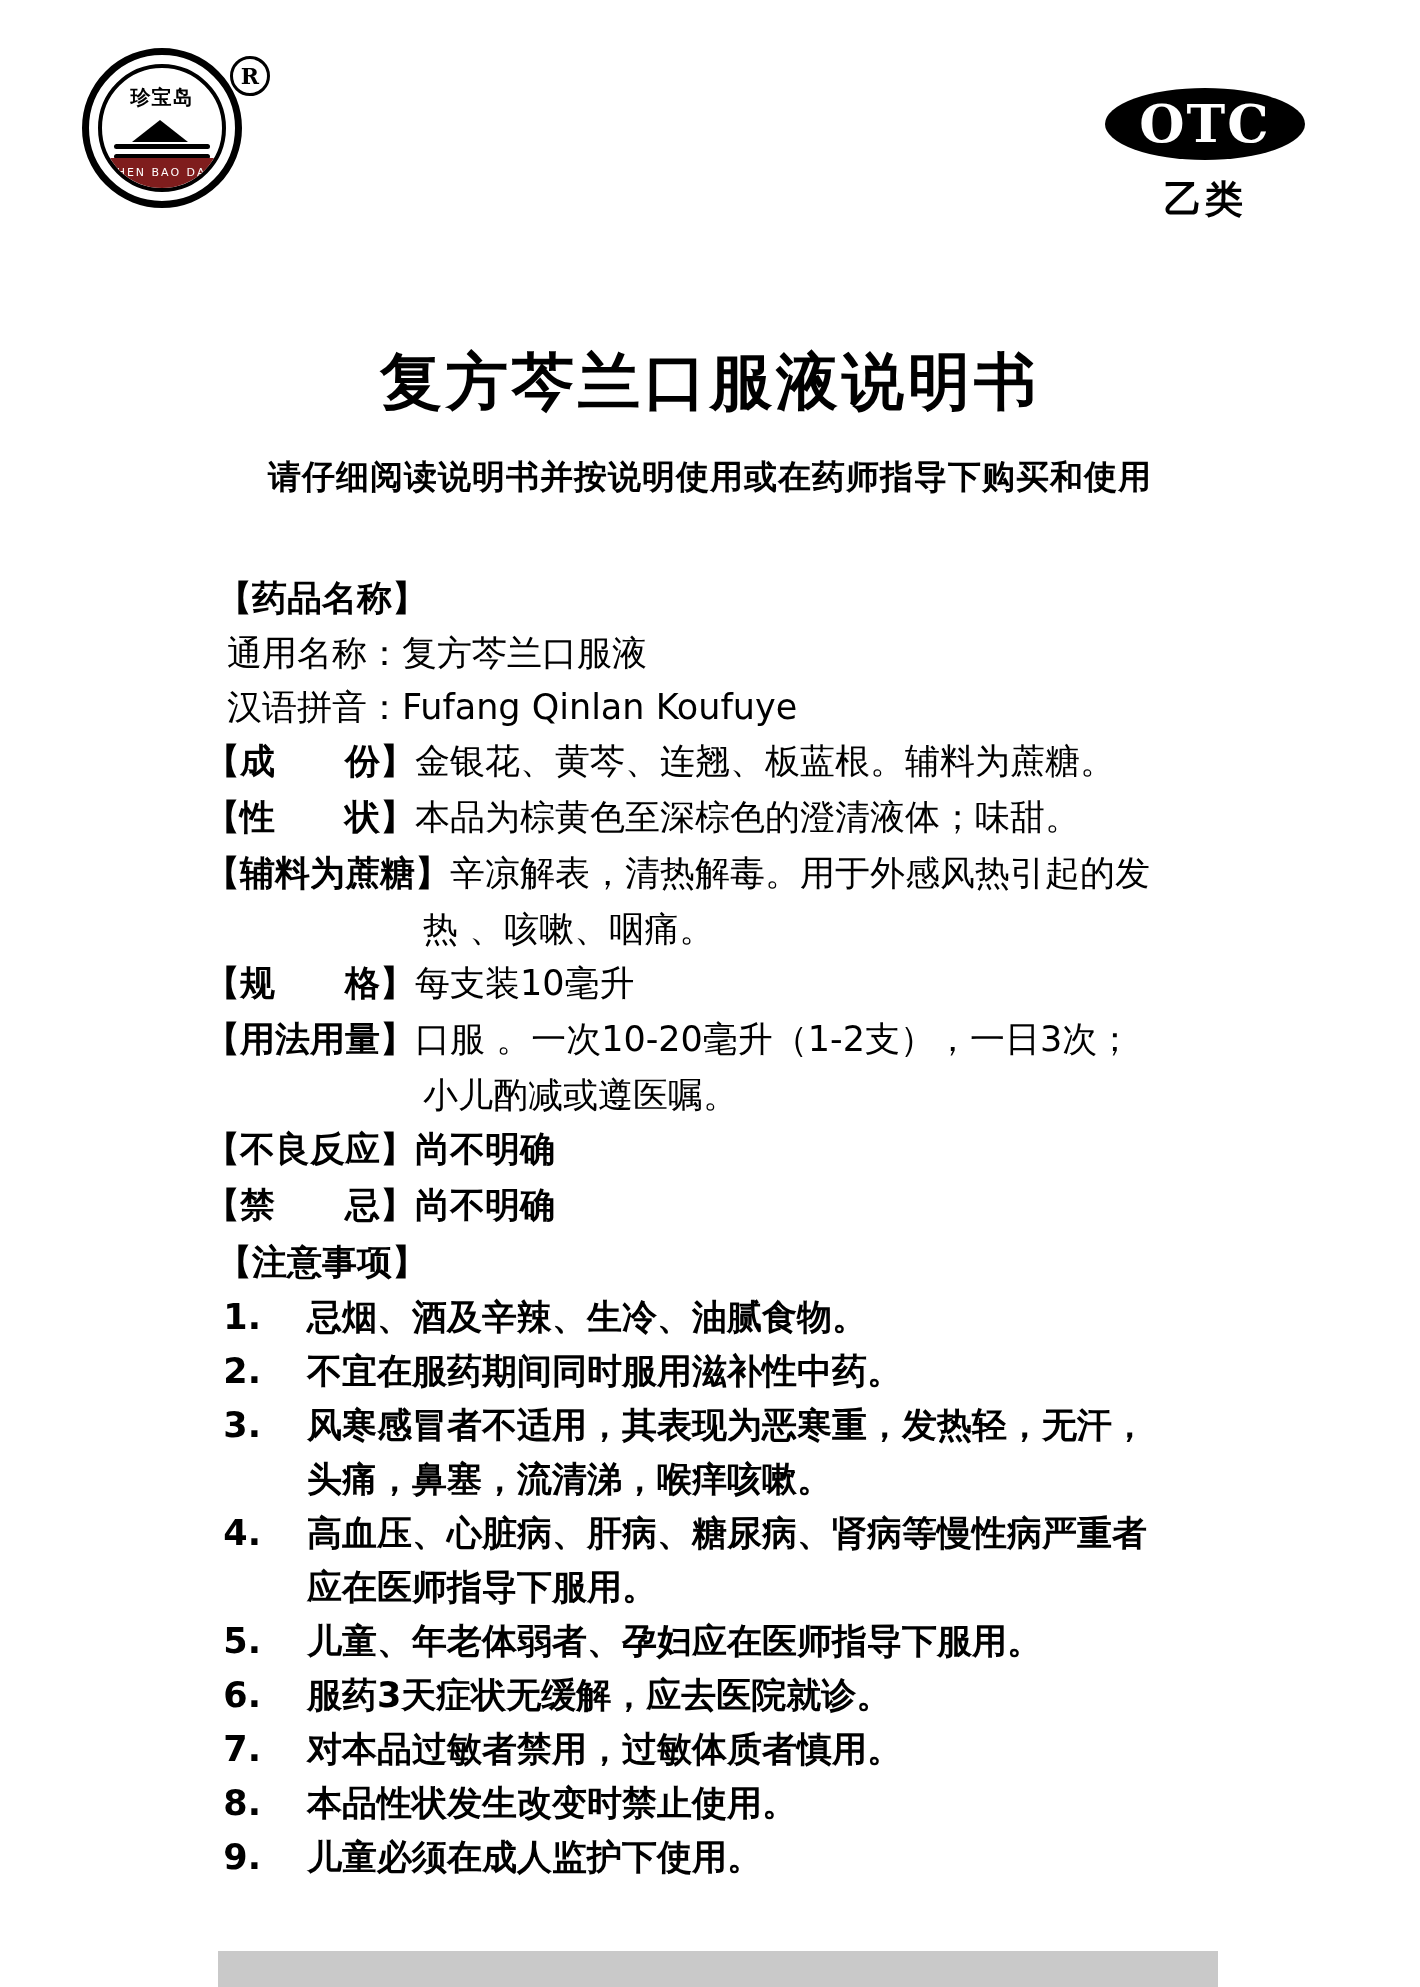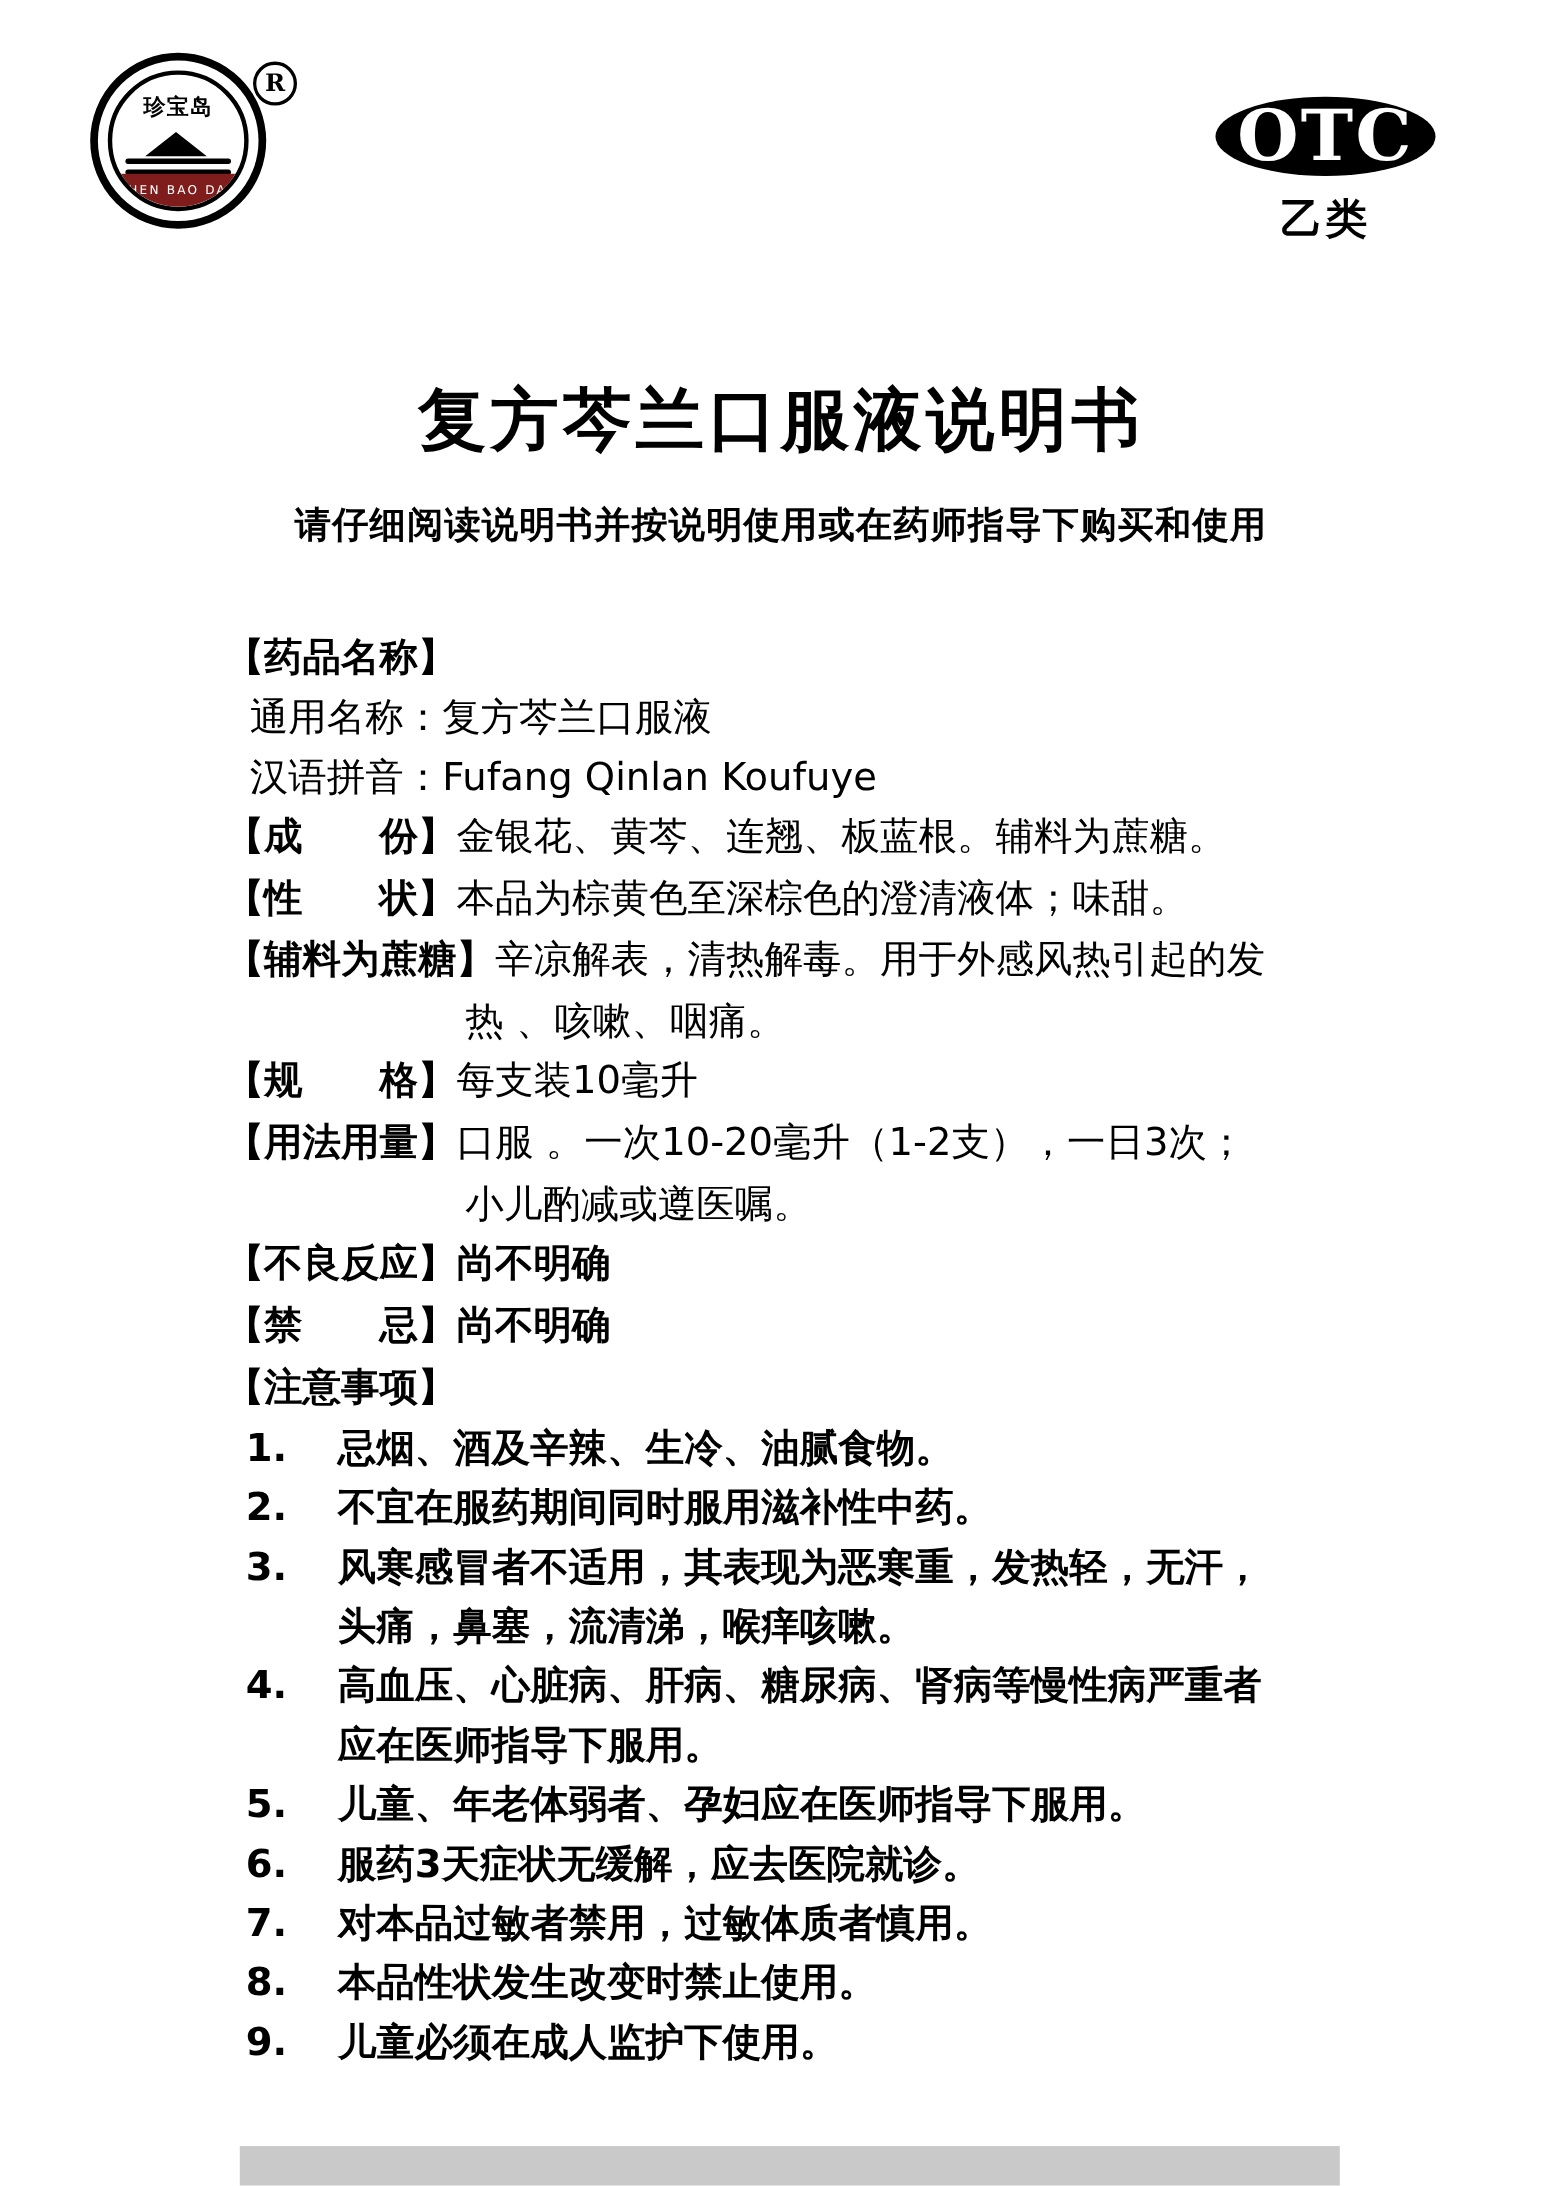--- a/index.html
+++ b/index.html
@@ -125,21 +125,21 @@
     width: 220px;
     text-align: center;
   }
   .otc-badge {
     width: 200px;
     height: 72px;
     margin: 0 auto;
     background: #000;
     border-radius: 50%/50%;
     color: #fff;
-    font-size: 64px;
+    font-size: 52px;
     font-weight: bold;
     letter-spacing: 2px;
     line-height: 72px;
     font-family: "DejaVu Serif", serif;
   }
   .otc-sub {
     margin-top: 14px;
     font-size: 38px;
     font-weight: bold;
     letter-spacing: 3px;
@@ -199,20 +199,21 @@
     font-size: 35px;
     line-height: 54px;
     margin-left: 22px;
     font-family: "DejaVu Sans", sans-serif;
   }
   .block-head {
     font-size: 35px;
     line-height: 56px;
     font-weight: bold;
     font-family: "DejaVu Sans", sans-serif;
+    margin-left: 12px;
   }
   .cont-line {
     font-size: 35px;
     line-height: 54px;
     padding-left: 218px;
     font-family: "DejaVu Sans", sans-serif;
   }
   .notice-list {
     margin: 0;
     padding: 0;

